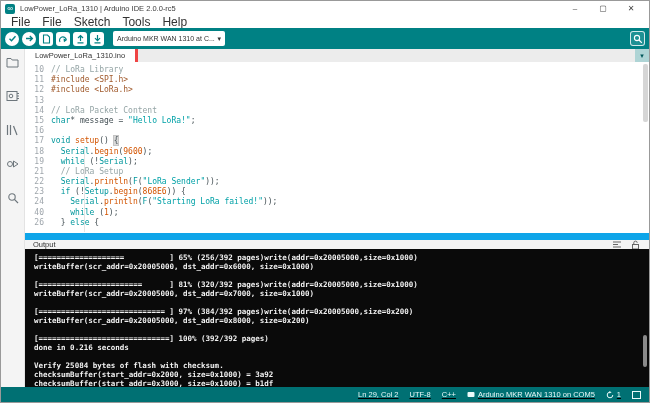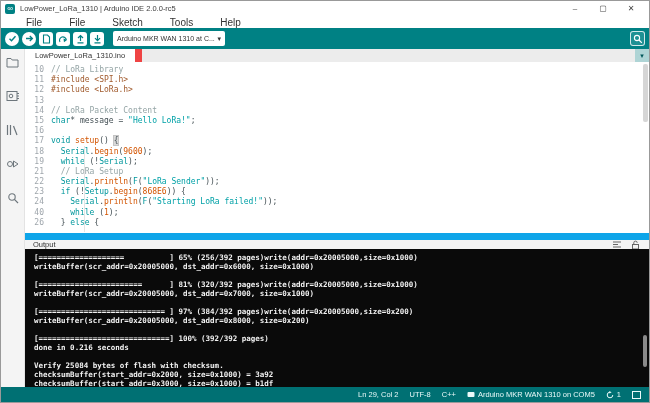--- a/index.html
+++ b/index.html
@@ -9,21 +9,21 @@
 
   
   .titlebar { height:15px; background:#fff; display:flex; align-items:center; padding:0 4px; flex:0 0 auto; }
   .app-icon { width:10px; height:10px; background:#008184; border-radius:2px; color:#fff; font-size:8px; line-height:10px; text-align:center; margin-right:5px; }
   .title-text { font-size:7.5px; color:#3c3c3c; flex:1; }
   .win-controls { display:flex; gap:0; }
   .win-btn { width:28px; height:14px; text-align:center; font-size:8px; color:#444; line-height:14px; }
 
   
   .menubar { height:12px; background:#fff; display:flex; align-items:center; padding-left:4px; flex:0 0 auto; }
-  .menu-item { font-size:10px; color:#333; padding:0 6px;margin-left:15px; }
+  .menu-item { font-size:12px; color:#333; padding:0 6px; }
 
   
   .toolbar { height:21px; background:#008184; display:flex; align-items:center; padding:0 4px; gap:3px; flex:0 0 auto; }
   .tb-btn { width:14px; height:14px; background:#fff; display:flex; align-items:center; justify-content:center; flex:0 0 auto; }
   .tb-round { border-radius:50%; }
   .tb-square { border-radius:3px; }
   .board-selector { margin-left:6px; width:112px; height:15px; background:#fff; border-radius:2px; display:flex; align-items:center; padding:0 4px; }
   .board-selector .bs-text { font-size:7px; color:#333; flex:1; white-space:nowrap; overflow:hidden; }
   .bs-caret { font-size:7px; color:#333; }
   .tb-spacer { flex:1; }
@@ -31,21 +31,21 @@
 
   
   .main-row { flex:1; display:flex; min-height:0; }
   .activity-bar { width:24px; background:#f4f4f4; border-right:1px solid #e3e3e3; display:flex; flex-direction:column; align-items:center; padding-top:5px; gap:19px; flex:0 0 auto; }
   .act-item { width:15px; height:15px; display:flex; align-items:center; justify-content:center; }
 
   .main-col { flex:1; display:flex; flex-direction:column; min-width:0; }
 
   
   .tabbar { height:13px; background:#ececec; display:flex; align-items:stretch; flex:0 0 auto; }
-  .tab { background:#fff; border-right:7px solid #ef4444; padding:0 10px; display:flex; align-items:center; }
+  .tab { background:#fff; border-right:3px solid #ef4444; padding:0 10px; display:flex; align-items:center; }
   .tab-label { font-size:7.5px; color:#333; white-space:nowrap; }
   .tab-spacer { flex:1; }
   .tab-dropdown { width:14px; background:#aed4d5; color:#00565a; font-size:7px; display:flex; align-items:center; justify-content:center; }
 
   
   .editor { height:171px; background:#fff; position:relative; overflow:hidden; flex:0 0 auto; padding-top:3px; }
   .line { display:flex; height:10.2px; line-height:10.2px; font-family:"DejaVu Sans Mono", monospace; font-size:8px; white-space:pre; }
   .ln { width:26px; text-align:right; padding-right:7px; color:#9fa6ac; flex:0 0 auto; }
   .code { flex:1; color:#434f54; }
   .cm  { color:#95a5a6; }
@@ -61,21 +61,21 @@
 
   
   .output-header { height:16px; background:#f4f4f4; border-top:7px solid #0ea5e9; display:flex; align-items:center; padding:0 8px; flex:0 0 auto; }
   .output-title { font-size:7.5px; color:#333; flex:1; }
   .oh-icon { width:12px; height:12px; margin-left:6px; display:flex; align-items:center; justify-content:center; }
   .console { flex:1; background:#0a0a0a; position:relative; overflow:hidden; padding:4px 0 0 9px; }
   .console-line { font-family:"DejaVu Sans Mono", monospace; font-size:7.5px; font-weight:bold; line-height:9px; color:#f2f2f2; white-space:pre; }
   .console-scrollbar { position:absolute; right:2px; top:86px; width:4px; height:32px; background:#8a8a8a; border-radius:2px; }
 
   
-  .statusbar { height:15px; background:#007073; display:flex; align-items:center; justify-content:flex-end; gap:11px; padding-right:8px; flex:0 0 auto; }
+  .statusbar { height:15px; background:#007073; display:flex; align-items:center; justify-content:flex-end; gap:11px; padding-right:8px; flex:0 0 auto;text-decoration:underline; }
   .sb-item { font-size:7.5px; color:#eafafa; display:flex; align-items:center; gap:3px; white-space:nowrap; }
   svg { display:block; }
 </style>
 </head>
 <body>
 
 <div class="window">
 
   <div class="titlebar">
     <div class="app-icon">∞</div>

